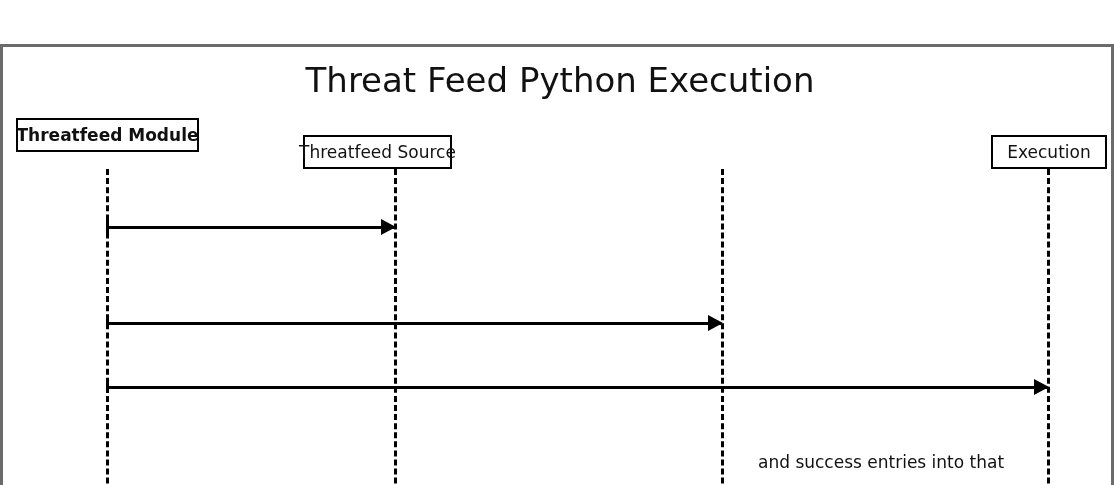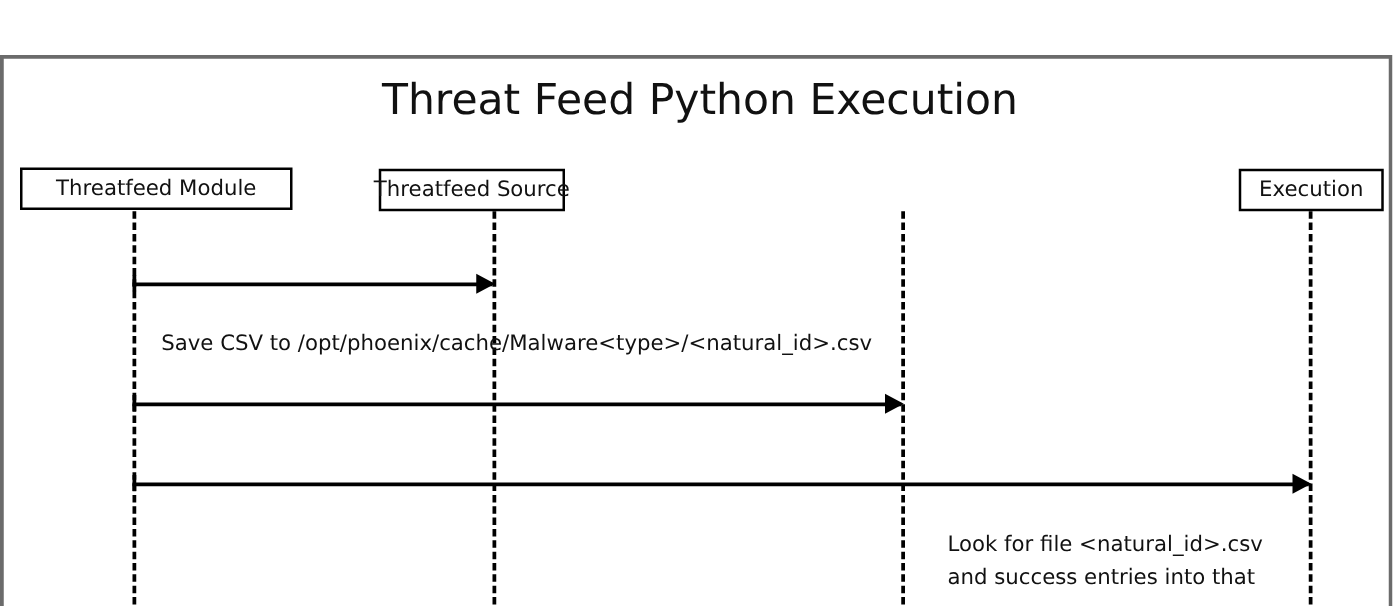--- a/index.html
+++ b/index.html
@@ -92,21 +92,21 @@
     text-align: right;
   }
 </style>
 </head>
 <body>
 
 <div id="canvas">
 
   <div id="diagram-title">Threat Feed Python Execution</div>
 
-  <div class="participant-box" style="left:13px; top:87px; width:218px;">
+  <div class="participant-box" style="left:13px; top:71px; width:183px;font-weight:bold;">
     <span class="participant-label">Threatfeed Module</span>
   </div>
 
   <div class="participant-box" style="left:300px; top:88px; width:149px;">
     <span class="participant-label">Threatfeed Source</span>
   </div>
 
 
   <div class="participant-box" style="left:988px; top:88px; width:116px;">
     <span class="participant-label">Execution</span>
@@ -114,28 +114,26 @@
 
   <div class="lifeline" style="left:103px; top:122px; height:360px;"></div>
   <div class="lifeline" style="left:391px; top:122px; height:360px;"></div>
   <div class="lifeline" style="left:718px; top:122px; height:360px;"></div>
   <div class="lifeline" style="left:1044px; top:122px; height:360px;"></div>
 
   <div class="tick-cap" style="left:103px; top:173px;"></div>
   <div class="msg-line" style="left:103px; top:179px; width:288px;"></div>
   <div class="arrowhead right" style="left:378px; top:172px;"></div>
 
-  <div class="msg-label" style="left:126px; top:216px;">Save CSV to /opt/phoenix/cache/Malware&lt;type&gt;/&lt;natural_id&gt;.csv</div>
   <div class="tick-cap" style="left:103px; top:269px;"></div>
   <div class="msg-line" style="left:103px; top:275px; width:615px;"></div>
   <div class="arrowhead right" style="left:705px; top:268px;"></div>
 
   <div class="tick-cap" style="left:103px; top:333px;"></div>
   <div class="msg-line" style="left:103px; top:339px; width:941px;"></div>
   <div class="arrowhead right" style="left:1031px; top:332px;"></div>
 
-  <div class="msg-label" style="left:755px; top:377px;">Look for file &lt;natural_id&gt;.csv</div>
   <div class="msg-label" style="left:755px; top:403px;">and success entries into that</div>
   <div class="tick-cap" style="left:1044px; top:462px;"></div>
   <div class="msg-line" style="left:718px; top:468px; width:326px;"></div>
   <div class="arrowhead left" style="left:718px; top:461px;"></div>
 
 </div>
 
 </body></html>

